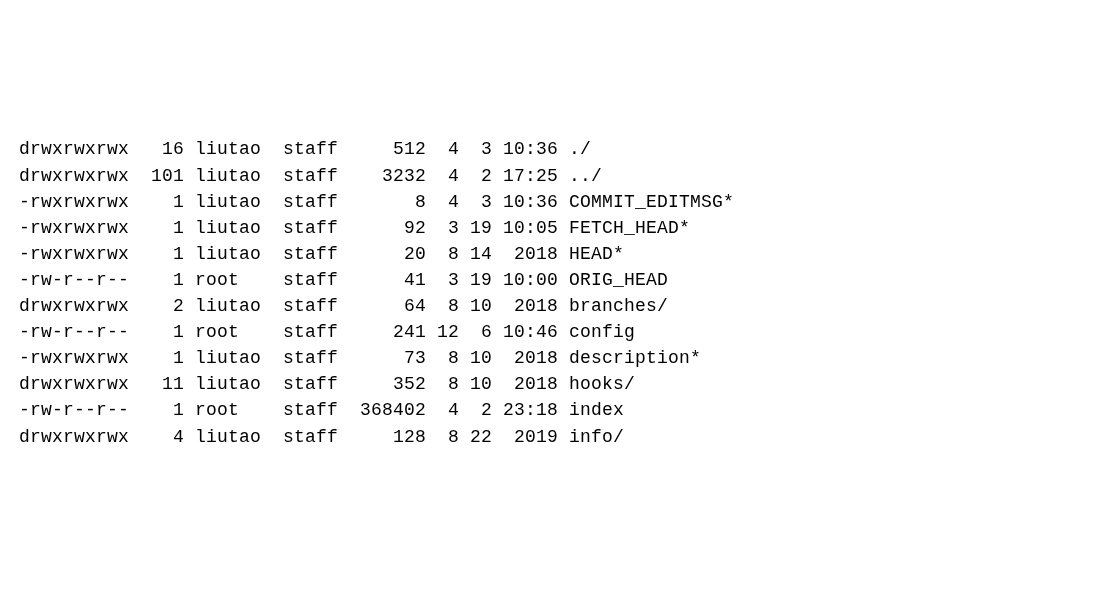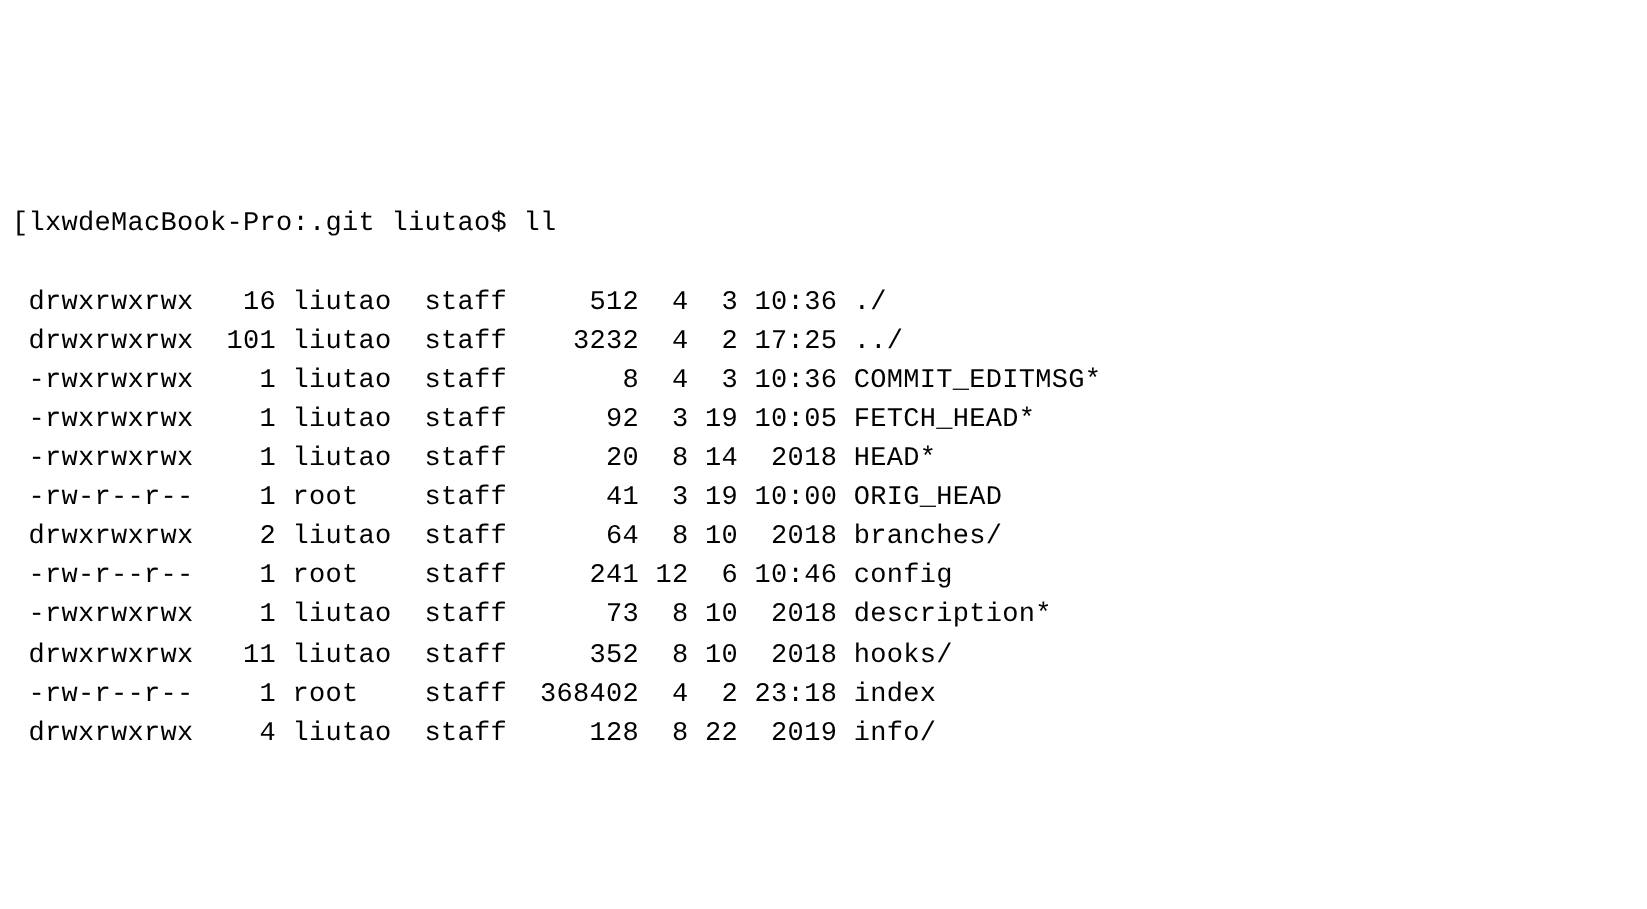--- a/index.html
+++ b/index.html
@@ -20,20 +20,19 @@
     .row {
       white-space: pre;
     }
   </style>
 </head>
 <body>
 
 
 
 <div>
-<div class="row"><span>[lxwdeMacBook-Pro:.git liutao$ </span><span>ll</span></div>
 <div id="listing"><div class="row"> drwxrwxrwx   16 liutao  staff     512  4  3 10:36 ./</div><div class="row"> drwxrwxrwx  101 liutao  staff    3232  4  2 17:25 ../</div><div class="row"> -rwxrwxrwx    1 liutao  staff       8  4  3 10:36 COMMIT_EDITMSG*</div><div class="row"> -rwxrwxrwx    1 liutao  staff      92  3 19 10:05 FETCH_HEAD*</div><div class="row"> -rwxrwxrwx    1 liutao  staff      20  8 14  2018 HEAD*</div><div class="row"> -rw-r--r--    1 root    staff      41  3 19 10:00 ORIG_HEAD</div><div class="row"> drwxrwxrwx    2 liutao  staff      64  8 10  2018 branches/</div><div class="row"> -rw-r--r--    1 root    staff     241 12  6 10:46 config</div><div class="row"> -rwxrwxrwx    1 liutao  staff      73  8 10  2018 description*</div><div class="row"> drwxrwxrwx   11 liutao  staff     352  8 10  2018 hooks/</div><div class="row"> -rw-r--r--    1 root    staff  368402  4  2 23:18 index</div><div class="row"> drwxrwxrwx    4 liutao  staff     128  8 22  2019 info/</div></div>
 
 
 </div>
 
 
 
 
 </body></html>

